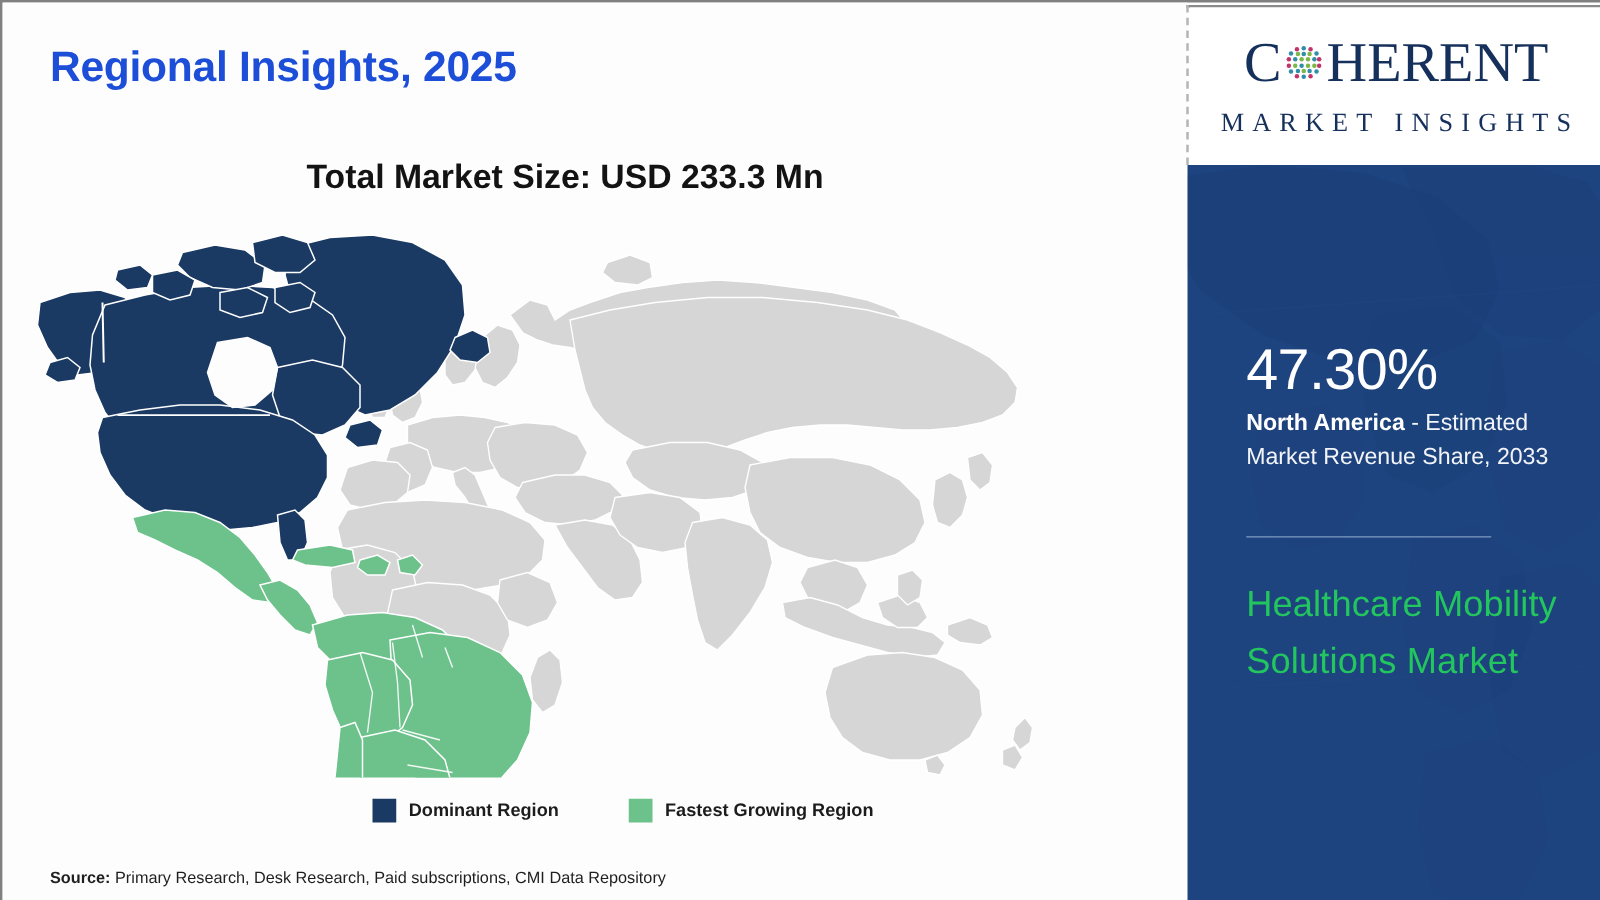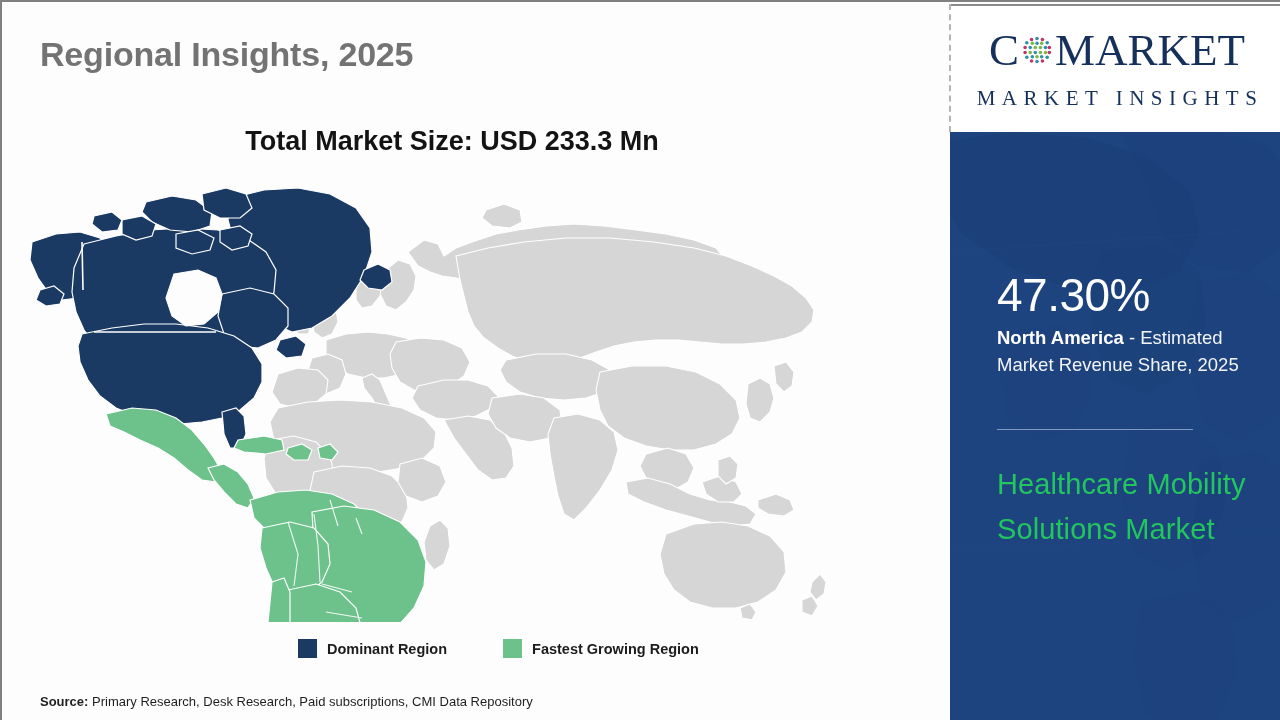--- a/index.html
+++ b/index.html
@@ -30,21 +30,21 @@
     height: 720px;
     background: #fdfdfd;
   }
 
   #page-title {
     position: absolute;
     left: 38px;
     top: 33px;
     font-size: 34px;
     font-weight: bold;
-    color: #737373;
+    color: #1d4ed8;
     letter-spacing: -0.2px;
     white-space: nowrap;
   }
 
   #market-size-line {
     position: absolute;
     left: 0;
     top: 124px;
     width: 900px;
     text-align: center;
@@ -422,21 +422,21 @@
             <circle cx="14.5" cy="28" r="2.1" fill="#2f8fa8"></circle>
             <circle cx="20" cy="28" r="2.1" fill="#7ab648"></circle>
             <circle cx="25.5" cy="28" r="2.1" fill="#2f8fa8"></circle>
             <circle cx="32" cy="28.5" r="2.1" fill="#2f8fa8"></circle>
             <circle cx="13.6" cy="33" r="2.1" fill="#c1336b"></circle>
             <circle cx="20" cy="33.5" r="2.1" fill="#2f8fa8"></circle>
             <circle cx="26.4" cy="33" r="2.1" fill="#c1336b"></circle>
           </g>
         </svg>
       </span>
-      <span class="logo-word-post">MARKET</span>
+      <span class="logo-word-post">HERENT</span>
     </div>
     <div class="logo-sub">MARKET INSIGHTS</div>
   </div>
 
   <div id="blue-panel">
     <div id="panel-watermark">
       <svg viewBox="0 0 332 590" xmlns="http://www.w3.org/2000/svg">
         <g fill="#18386c">
           <path d="M-10 10 L60 0 L140 6 L200 26 L240 60 L250 100 L230 140 L180 160 L120 156 L60 136 L10 100 L-14 60 Z" opacity="0.55"></path>
           <path d="M170 0 L250 -6 L320 14 L346 60 L336 110 L300 140 L250 136 L214 104 L198 56 Z" opacity="0.4"></path>
@@ -450,20 +450,20 @@
         <g stroke="#26508e" stroke-width="1" fill="none" opacity="0.35">
           <path d="M0 120 L332 96"></path>
           <path d="M0 420 L332 400"></path>
         </g>
       </svg>
     </div>
 
     <div id="panel-content">
       <div id="stat-percent">47.30%</div>
       <div id="stat-desc">
-        <span class="bold">North America</span><span> - Estimated Market Revenue Share, 2025</span>
+        <span class="bold">North America</span><span> - Estimated Market Revenue Share, 2033</span>
       </div>
       <div id="panel-rule"></div>
       <div id="market-name">Healthcare Mobility Solutions Market</div>
     </div>
   </div>
 
 </div>
 
 </body></html>

